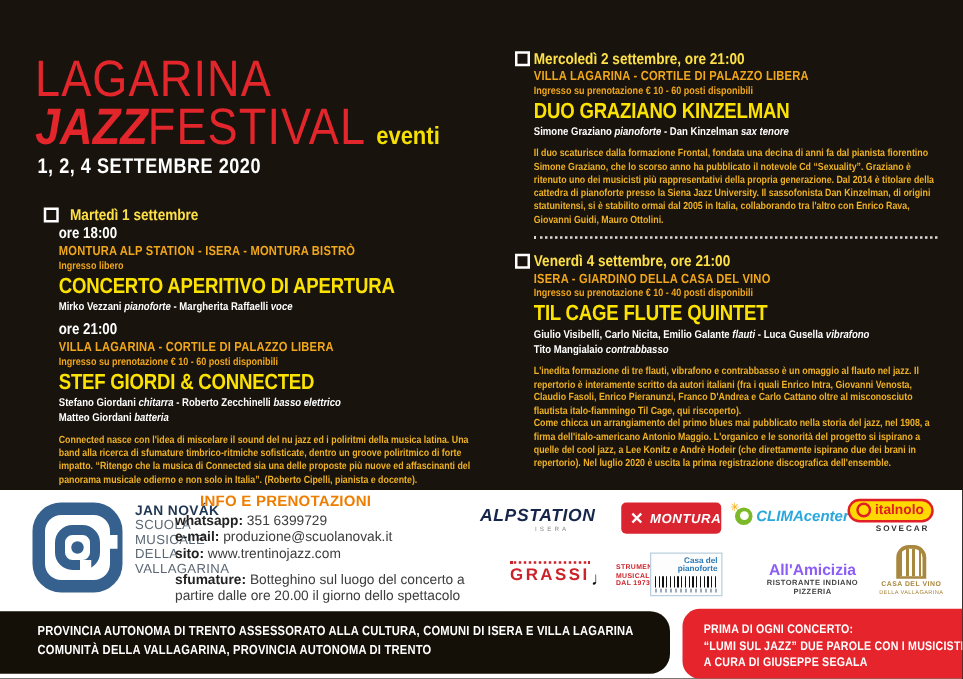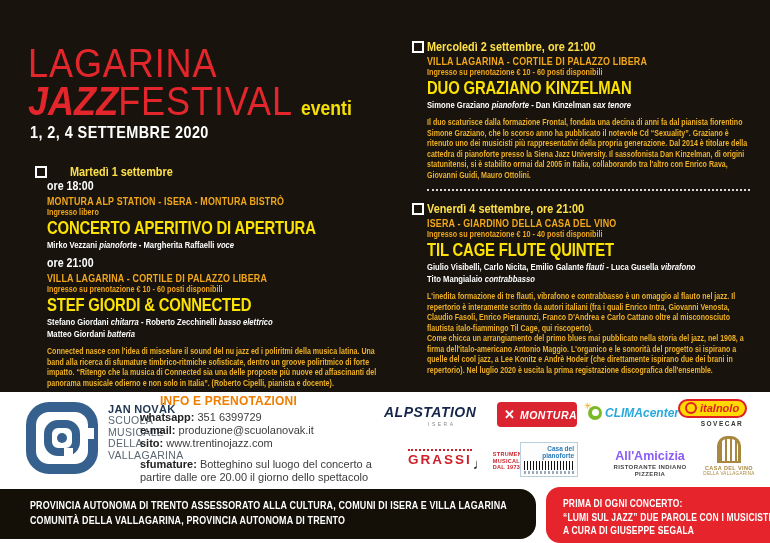--- a/index.html
+++ b/index.html
@@ -17,21 +17,21 @@
   .title .t1,.title .t2{font-size:41px;line-height:38px;letter-spacing:1px;font-weight:400;}
   .title .jazz{font-weight:700;font-style:italic;letter-spacing:0;}
   .title .eventi{color:#f5e003;font-weight:700;font-size:20px;margin-left:9px;letter-spacing:0;}
   .dates{position:absolute;left:30px;top:123px;color:#fff;font-weight:700;font-size:17px;letter-spacing:.5px;}
 
   
   .col{position:absolute;color:#fff;}
   .col-left{left:47px;top:165px;width:343px;}
   .col-right{left:427px;top:40px;width:330px;}
   .day-row{position:relative;font-weight:700;font-size:12.5px;line-height:14px;margin-bottom:1px;color:#fde047;}
-  .col-left .day-row{padding-left:23px;}
+  .col-left .day-row{padding-left:9px;}
   .checkbox{position:absolute;width:8px;height:8px;border:2px solid #fff;top:1px;background:transparent;}
   .col-left .checkbox{left:-12px;}
   .col-right .checkbox{left:-15px;}
   .time{color:#fff;font-weight:700;font-size:12.5px;line-height:13px;margin-bottom:2px;}
   .venue{color:#f0a71b;font-weight:700;font-size:10.5px;line-height:12px;letter-spacing:.2px;}
   .admission{color:#f0a71b;font-weight:700;font-size:8.5px;line-height:10px;margin-bottom:1px;}
   .show-title{color:#fbe203;font-weight:700;font-size:17.5px;line-height:20px;letter-spacing:-.2px;margin-bottom:1px;}
   .artists{color:#fff;font-weight:700;font-size:9px;line-height:12px;}
   .desc{color:#eeb125;font-weight:700;font-size:8.3px;line-height:10.5px;margin-top:6px;}
   .desc + .desc{margin-top:0;}
@@ -61,21 +61,21 @@
   .montura .mx{color:#fff;font-weight:700;font-size:13px;line-height:13px;}
   .montura .mname{color:#fff;font-weight:700;font-style:italic;font-size:10.5px;letter-spacing:.5px;}
   .clima{left:588px;top:14px;display:flex;align-items:center;gap:3px;}
   .clima .cicon{position:relative;width:14px;height:14px;background:#7cb928;border-radius:50%;}
   .clima .cicon::after{content:"";position:absolute;left:4px;top:3px;width:7px;height:7px;background:#fff;border-radius:50%;}
   .clima .csun{position:absolute;left:-4px;top:-5px;color:#f5a800;font-size:9px;}
   .clima .cname{color:#29a8dd;font-weight:700;font-style:italic;font-size:12px;}
   .italnolo{left:678px;top:7px;width:88px;}
   .ital-pill{border:2px solid #e02025;background:#ffd900;border-radius:10px;display:flex;align-items:center;gap:3px;padding:1px 6px 2px 5px;width:fit-content;}
   .ital-dot{width:8px;height:8px;border:2px solid #e02025;border-radius:50%;background:#ffd900;}
-  .ital-name{color:#e02025;font-weight:700;font-style:italic;font-size:11px;}
+  .ital-name{color:#e02025;font-weight:700;font-size:11px;}
   .ital-sub{text-align:center;font-size:6.5px;font-weight:700;color:#333;letter-spacing:1.5px;margin-top:2px;}
   .grassi{left:408px;top:57px;display:flex;gap:5px;align-items:flex-start;}
   .gr-name{color:#cc2229;font-weight:700;font-size:13.5px;letter-spacing:2px;border-top:2px dotted #cc2229;padding-top:1px;}
   .gr-note{color:#111;font-size:15px;margin:6px 0 0 -4px;}
   .gr-sub{width:40px;font-size:5.5px;font-weight:700;color:#cc2229;line-height:6.5px;letter-spacing:.3px;margin-top:2px;}
   .casapiano{left:520px;top:50px;width:58px;border:1px solid #b9cfdd;background:#fdfdfd;padding:2px 3px;box-sizing:border-box;}
   .cp-name{color:#2a7ab8;font-size:6.5px;font-weight:700;text-align:right;line-height:7px;}
   .cp-bar{height:9px;margin-top:2px;background:repeating-linear-gradient(90deg,#111 0 1px,#fff 1px 3px);}
   .cp-sub{height:3px;margin-top:1px;background:repeating-linear-gradient(90deg,#9ab 0 2px,#fff 2px 4px);}
   .amicizia{left:610px;top:57px;width:80px;text-align:center;}

